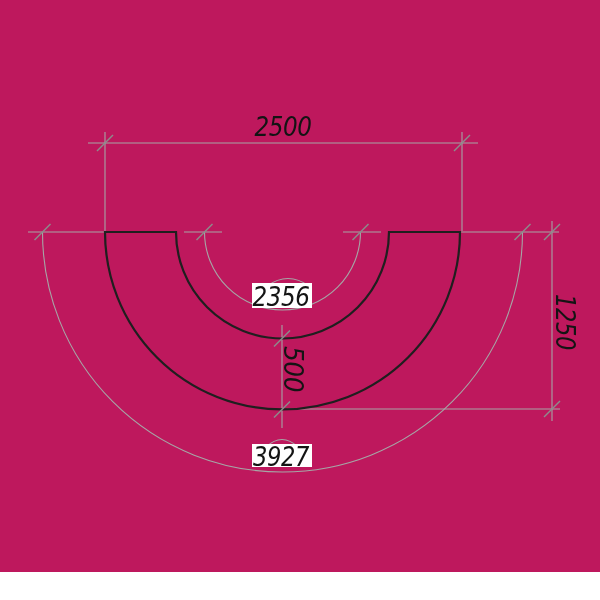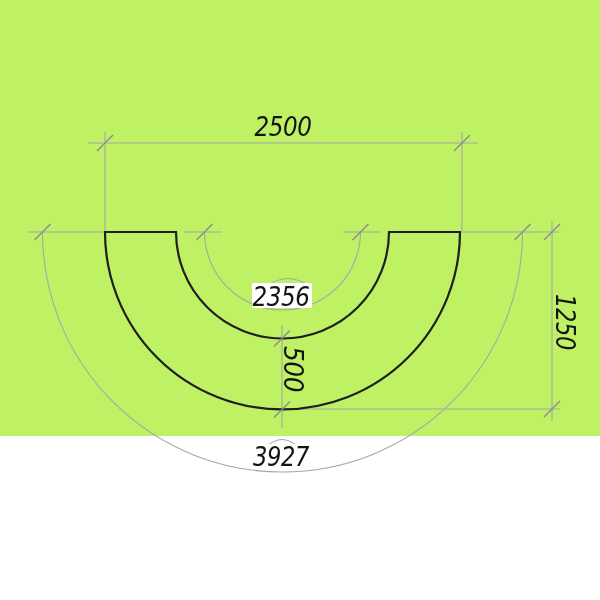--- a/index.html
+++ b/index.html
@@ -6,22 +6,22 @@
     margin: 0;
     padding: 0;
     width: 600px;
     height: 600px;
     background: #ffffff;
     overflow: hidden;
   }
   #drawing-stage {
     position: relative;
     width: 600px;
-    height: 436px;
-    background: #bef264;
+    height: 572px;
+    background: #be185d;
   }
   svg text {
     font-family: "DejaVu Sans", sans-serif;
     font-style: italic;
     font-size: 27px;
     letter-spacing: -0.5px;
   }
 </style>
 </head>
 <body>

